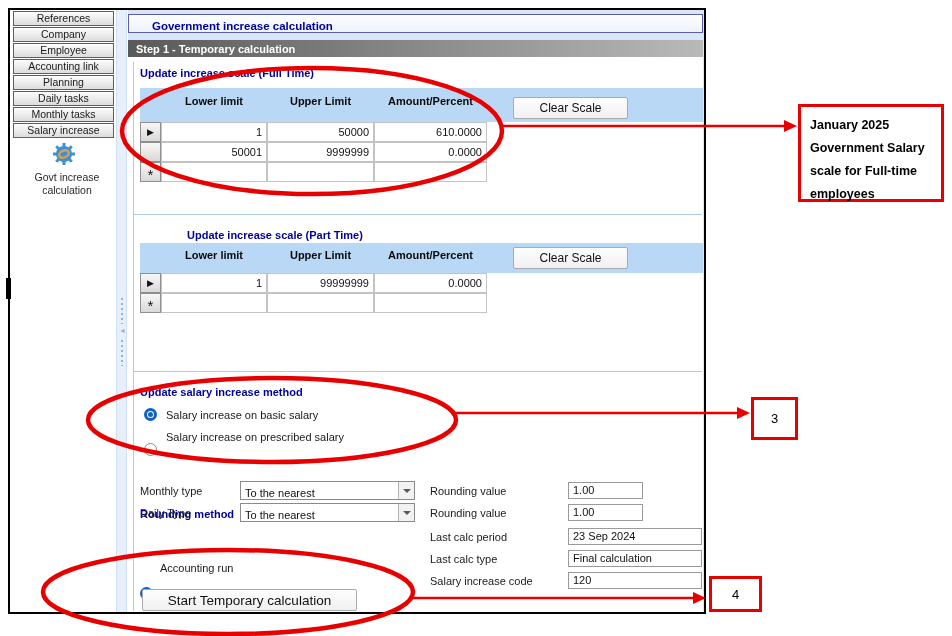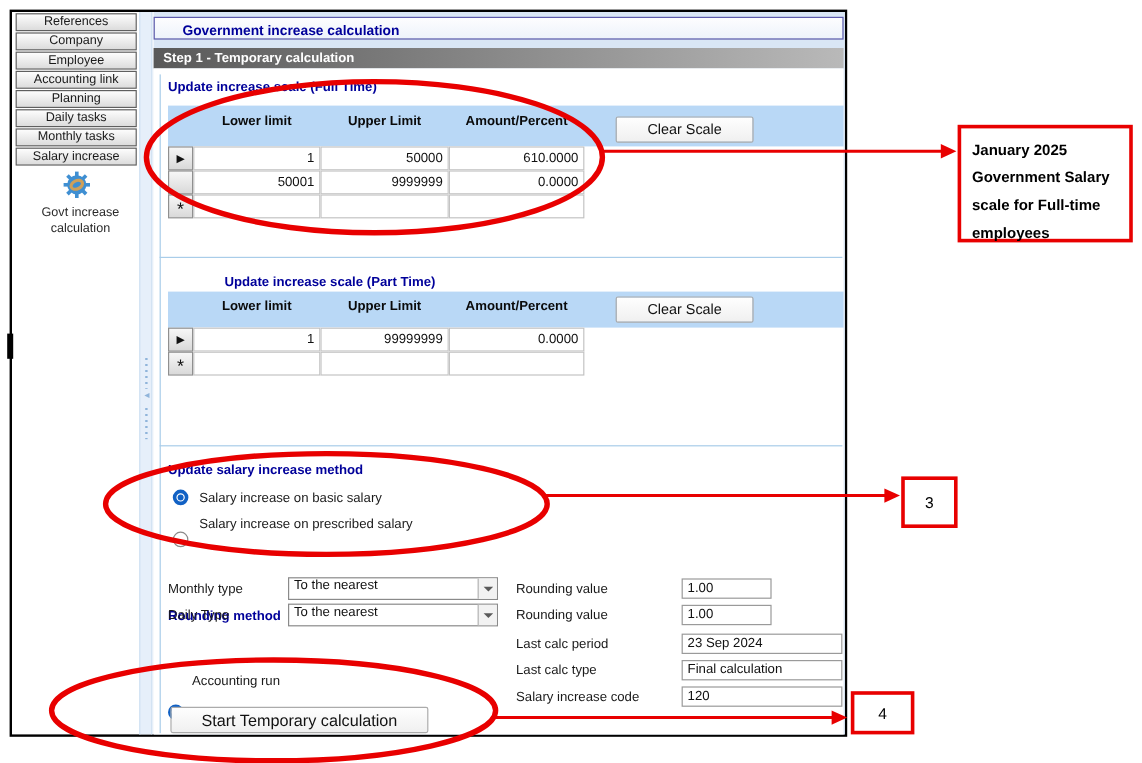--- a/index.html
+++ b/index.html
@@ -71,21 +71,21 @@
 
   
   .lbl { font-size:11px; color:#1a1a1a; white-space:nowrap; }
   .field {
     background:#ffffff; border:1px solid #9a9a9a;
     font-size:11px; color:#111; padding:0 4px; line-height:15px;
   }
   .field.num { }
   .combo {
     background:#ffffff; border:1px solid #8a8a8a;
-    font-size:11px; color:#111; display:flex; align-items:flex-start;
+    font-size:11px; color:#111; display:flex; align-items:flex-end;
   }
   .combo .txt { flex:1; padding-left:4px; }
   .combo .dd {
     width:16px; align-self:stretch; border-left:1px solid #b5b5b5;
     background:#f2f2f2; display:flex; align-items:center; justify-content:center;
   }
   .combo .dd i {
     width:0; height:0; border-left:4px solid transparent; border-right:4px solid transparent;
     border-top:4px solid #5a5a5a; display:block;
   }

